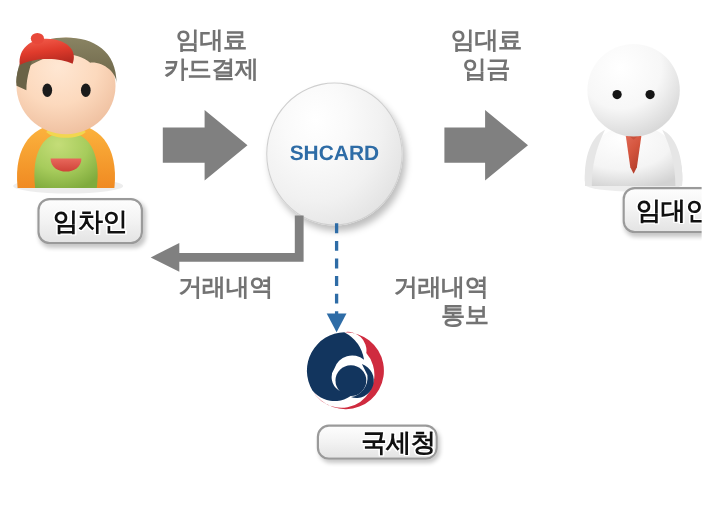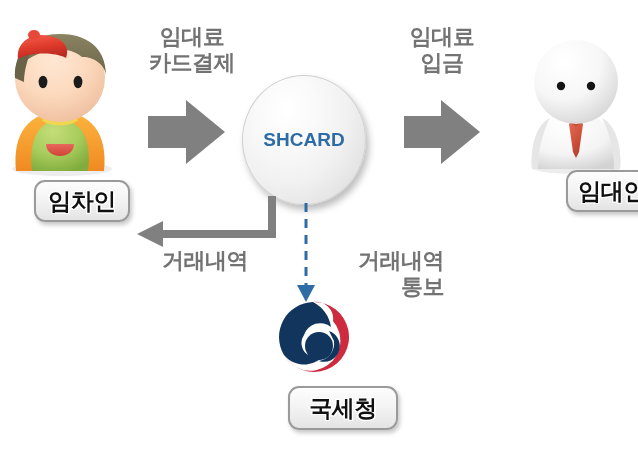--- a/index.html
+++ b/index.html
@@ -253,21 +253,21 @@
                A17 17 0 0 1 56 28
                A35 35 0 0 0 38 3 Z" fill="#12355e"></path>
 
       <path d="M54 32
                A15 15 0 0 1 44 62
                A18 18 0 0 0 59 42 Z" fill="#12355e"></path>
       <circle cx="44" cy="47" r="14" fill="#12355e"></circle>
     </svg>
   </div>
 
-  <div class="plate" style="left:260px; top:386px; width:110px; height:44px;">
+  <div class="plate" style="left:260px; top:386px; width:110px; height:32px;justify-content:flex-end;">
     <span class="plate-text">국세청</span>
   </div>
 
   <svg id="arrows" viewBox="0 0 638 460">
 
     <g>
       <path d="M148 116 L186 116 L186 100 L225 132 L186 164 L186 148 L148 148 Z" fill="#808080"></path>
     </g>
 
     <g>

